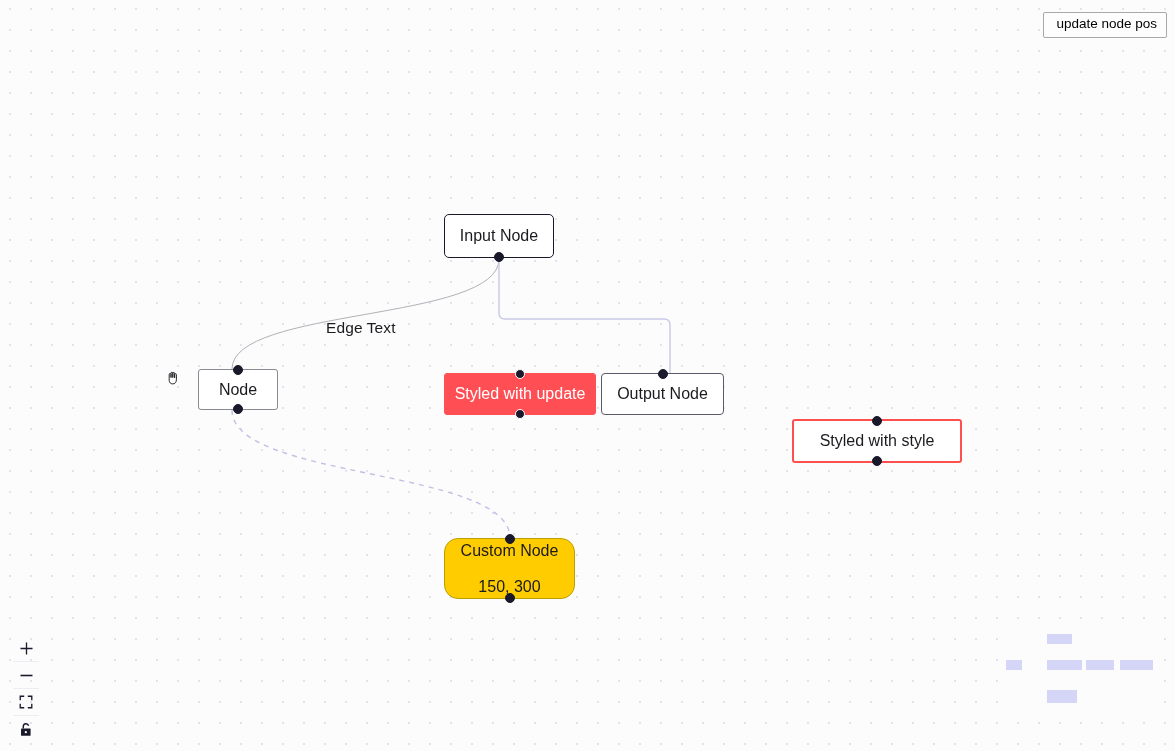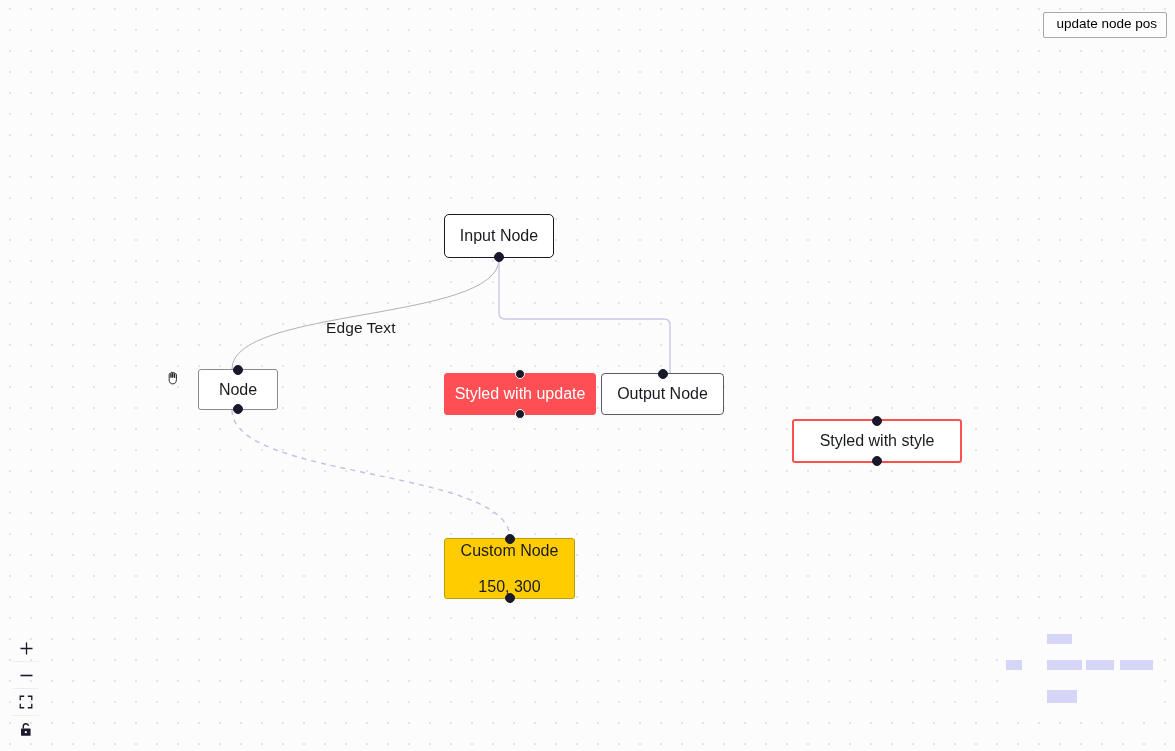--- a/index.html
+++ b/index.html
@@ -96,21 +96,21 @@
   }
   .node-style {
     background: #ffffff;
     border: 2px solid #ff5050;
     border-radius: 3px;
     color: #1a1a1f;
   }
   .node-custom {
     background: #ffcc00;
     border: 1px solid #b8a000;
-    border-radius: 3px;
+    border-radius: 14px;
     color: #1a1a1f;
     flex-direction: column;
     gap: 6px;
   }
   .node-custom .line2 { margin-top: 10px; }
 
   
   .handle {
     position: absolute;
     width: 8px;

